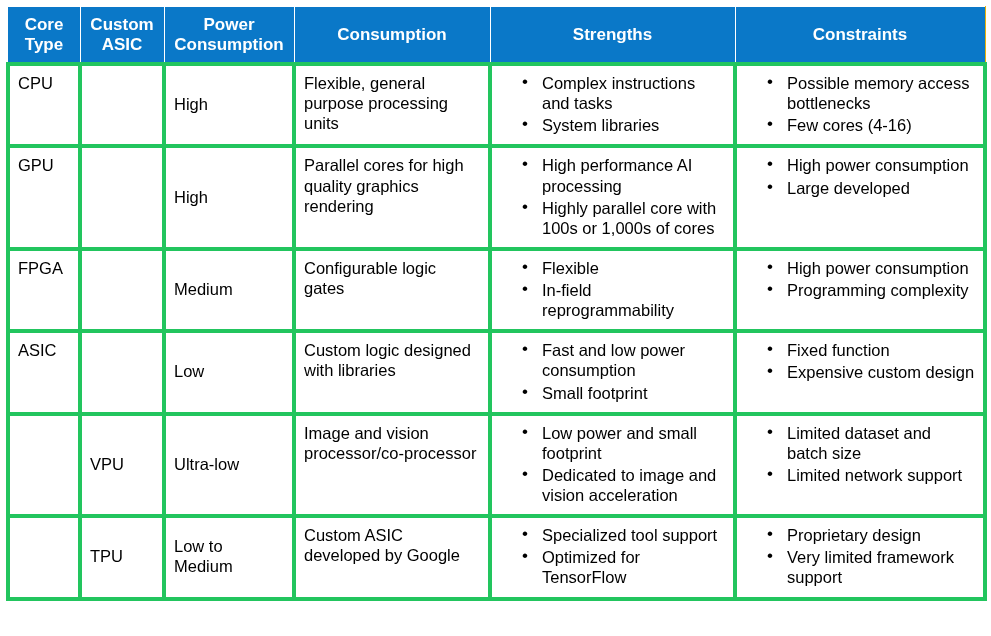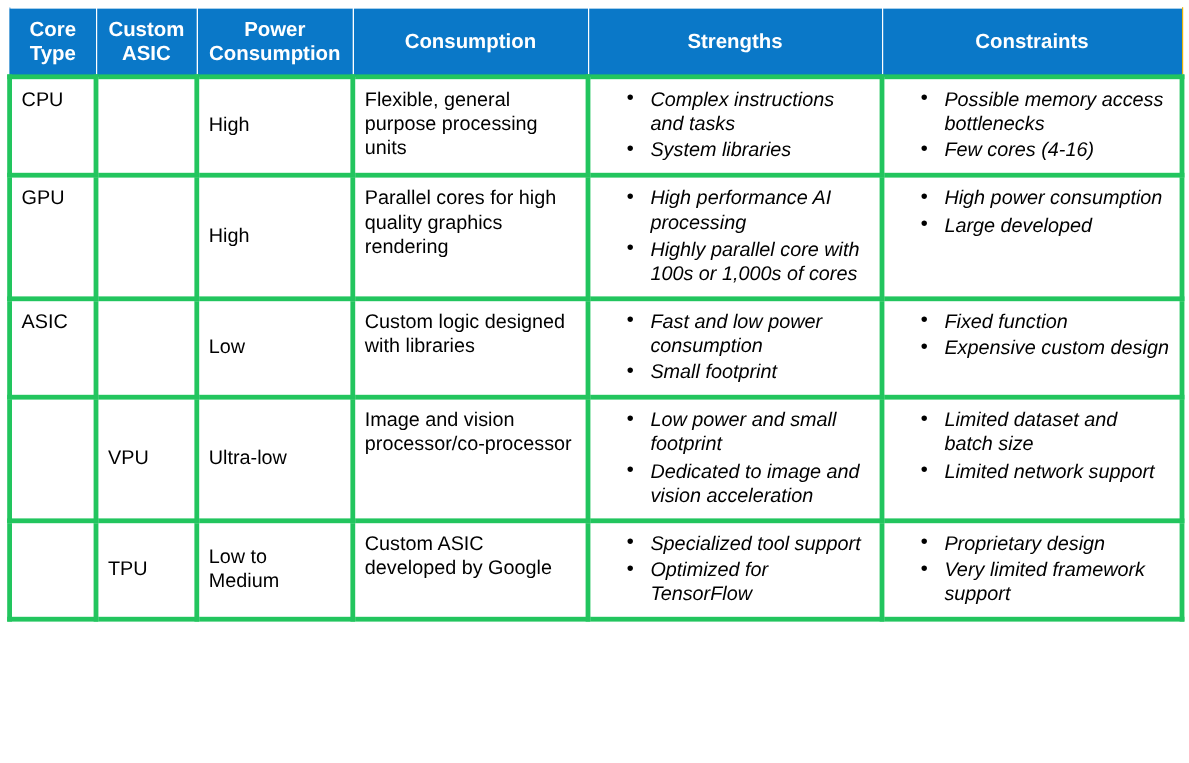--- a/index.html
+++ b/index.html
@@ -63,21 +63,20 @@
   tbody ul {
     margin: 0;
     padding: 0 0 0 22px;
     list-style: none;
   }
   tbody ul li {
     position: relative;
     margin: 0 0 2px 0;
     padding-left: 20px;
     line-height: 1.22;
-    font-style: italic;
   }
   tbody ul li:before {
     content: "\2022";
     position: absolute;
     left: 0;
     top: -1px;
     font-size: 17px;
   }
   tbody ul li:last-child { margin-bottom: 0; }
 </style>
@@ -135,20 +134,38 @@
             </ul>
           </td>
           <td>
             <ul>
               <li>High power consumption</li>
               <li>Large developed</li>
             </ul>
           </td>
         </tr>
         <tr>
+          <td>FPGA</td>
+          <td class="mid"></td>
+          <td class="mid">Medium</td>
+          <td>Configurable logic gates</td>
+          <td>
+            <ul>
+              <li>Flexible</li>
+              <li>In-field reprogrammability</li>
+            </ul>
+          </td>
+          <td>
+            <ul>
+              <li>High power consumption</li>
+              <li>Programming complexity</li>
+            </ul>
+          </td>
+        </tr>
+        <tr>
           <td>ASIC</td>
           <td class="mid"></td>
           <td class="mid">Low</td>
           <td>Custom logic designed with libraries</td>
           <td>
             <ul>
               <li>Fast and low power consumption</li>
               <li>Small footprint</li>
             </ul>
           </td>

